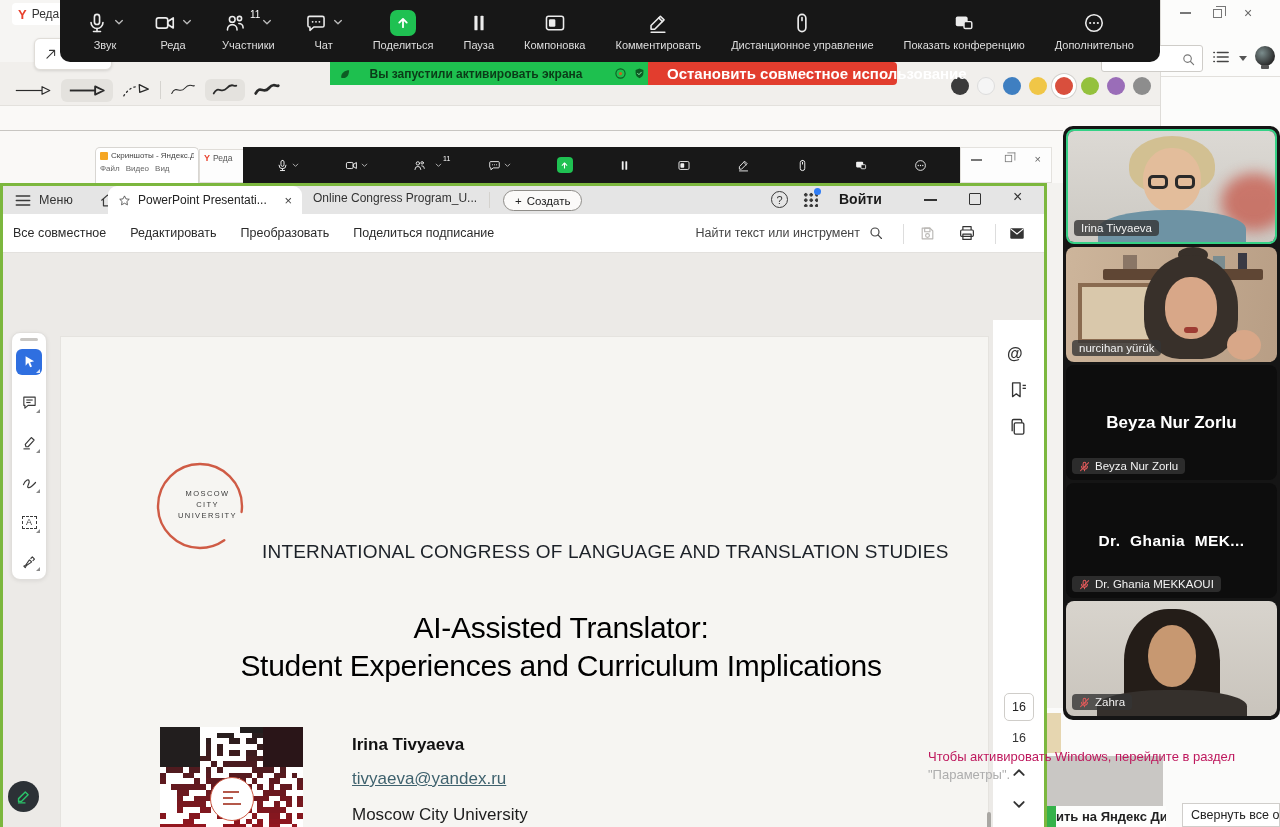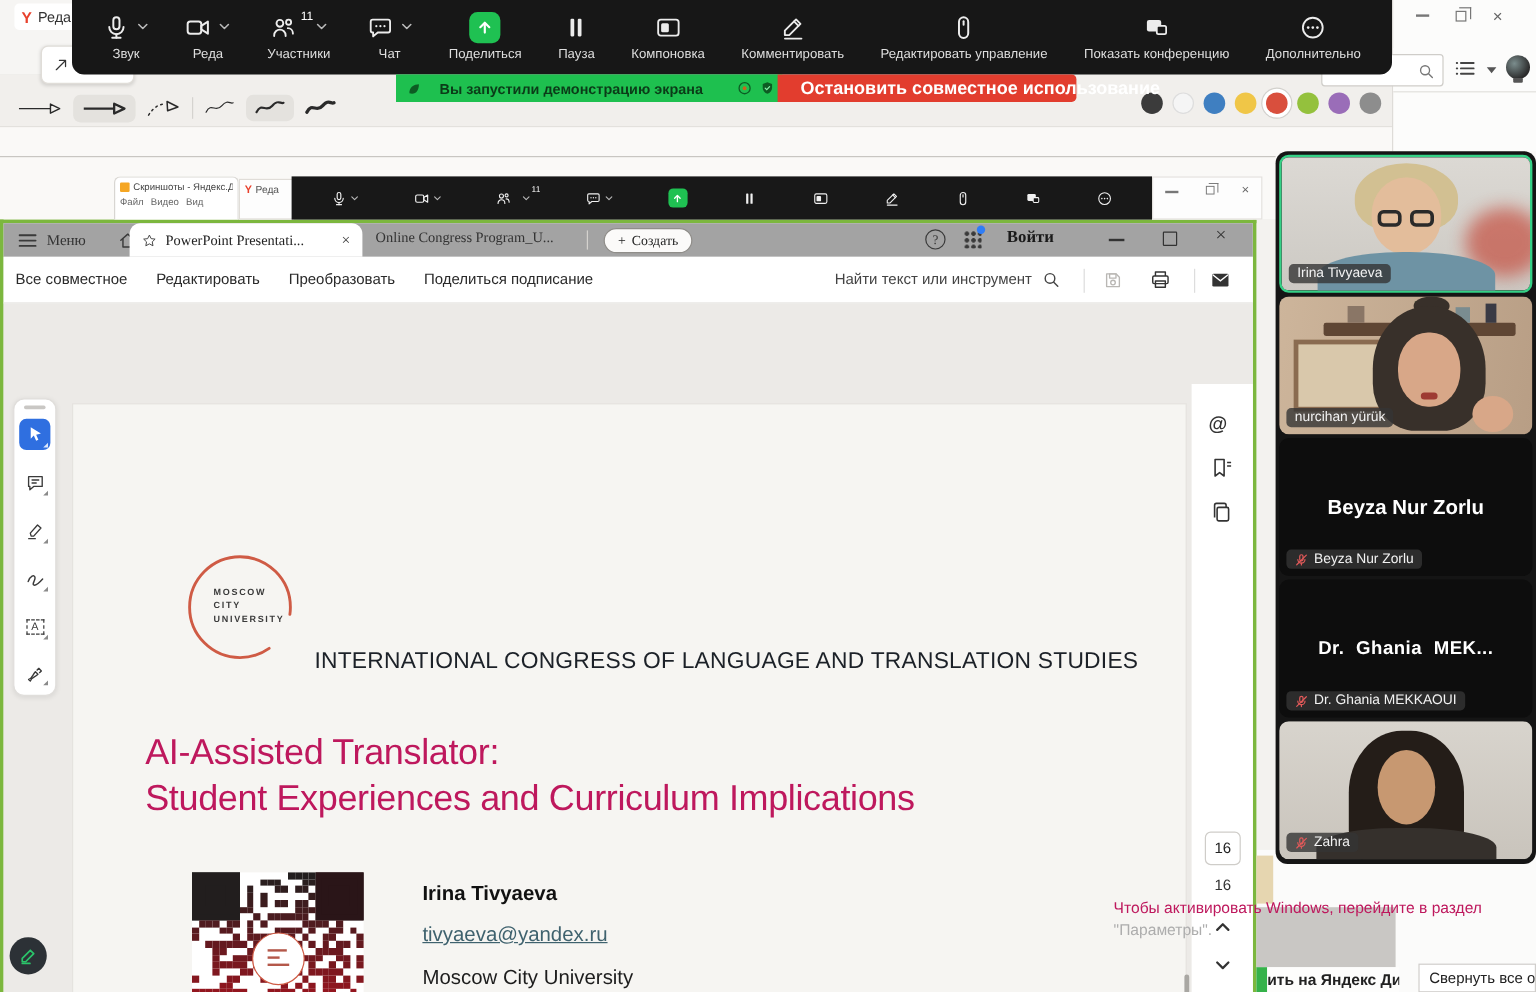--- a/index.html
+++ b/index.html
@@ -90,21 +90,21 @@
   .listico { position:absolute; left:52px; top:10px; width:16px; height:14px; color:#444; }
   .caret { position:absolute; left:78px; top:16px; width:0; height:0; border-left:4px solid transparent;
            border-right:4px solid transparent; border-top:5px solid #555; }
   .camico { position:absolute; left:94px; top:6px; width:20px; height:20px; border-radius:50%;
             background:radial-gradient(circle at 35% 35%, #7b8d8d, #2c2c2c 70%); }
   .camico:after { content:""; position:absolute; left:6px; bottom:-3px; width:8px; height:4px; background:#555; border-radius:1px; }
 
   
   .pdfwin { left:0; top:183px; width:1047px; height:644px; background:#fff;
             border:3px solid #7cb73e; border-bottom:none; z-index:3; }
-  .tabbar { position:absolute; left:0; top:0; right:0; height:28px; background:#a3a3a3; display:flex; align-items:center;font-family:Liberation Serif, serif; }
+  .tabbar { position:absolute; left:0; top:0; right:0; height:28px; background:#e5e5e5; display:flex; align-items:center; }
   .hamb { margin-left:12px; color:#3a3a3a; }
   .menulbl { font-size:12.5px; color:#333; margin-left:8px; }
   .homeic { margin-left:26px; color:#3a3a3a; }
   .tab1 { position:absolute; left:105px; top:0; width:194px; height:28px; background:#fff;
           border-radius:9px 9px 0 0; display:flex; align-items:center; gap:7px; padding:0 10px; }
   .tab1 .ttl { font-size:12px; color:#222; white-space:nowrap; overflow:hidden; flex:1; }
   .tabx { color:#444; font-size:13px; }
   .tab2 { position:absolute; left:310px; top:5px; font-size:12px; color:#333; white-space:nowrap; }
   .tabsep { position:absolute; left:486px; top:6px; width:1px; height:16px; background:#d4d2ce; }
   .createbtn { position:absolute; left:500px; top:4px; height:21px; border:1px solid #8f8d89; border-radius:11px;
@@ -151,25 +151,25 @@
   .atico { font-size:16px; font-weight:bold; color:#333; }
   .pagebox { position:absolute; left:11px; top:373px; width:30px; height:28px; background:#fff;
              border:1px solid #cfcdc9; border-radius:5px; font-size:12.5px; color:#222;
              display:flex; align-items:center; justify-content:center; }
   .pagetotal { position:absolute; left:11px; top:411px; width:30px; text-align:center; font-size:12.5px; color:#333; }
   .scrollthumb { position:absolute; right:53px; top:559px; width:4px; height:66px; background:#a9a7a3; border-radius:2px; z-index:6; }
 
   
   .mculogo { position:absolute; left:94px; top:124px; width:90px; height:90px; }
   .mculogo .txt { position:absolute; left:23px; top:27px; font-size:7.5px; letter-spacing:1.4px;
-                  line-height:11px; color:#3b3b3b; font-weight:bold; }
+                  line-height:11px; color:#3b3b3b; font-weight:normal;text-align:center; }
   .congress { position:absolute; left:201px; top:204px; font-size:19px; font-weight:500;
               letter-spacing:.2px; color:#1c2128; white-space:nowrap; }
-  .bigtitle { position:absolute; left:60px; top:272px; width:880px; text-align:left;
-              font-size:30px; line-height:38px; font-weight:500; letter-spacing:-.3px; color:#be185d; }
+  .bigtitle { position:absolute; left:60px; top:272px; width:880px; text-align:center;
+              font-size:30px; line-height:38px; font-weight:500; letter-spacing:-.3px; color:#000000; }
   .qr { position:absolute; left:99px; top:390px; width:143px; height:143px; background:#fff; }
   .qr .cell { position:absolute; }
   .finder { position:absolute; width:40px; height:40px; border:5.5px solid #221e1e; }
   .finder:after { content:""; position:absolute; left:6px; top:6px; width:17px; height:17px; background:inherit; }
   .qrlogo { position:absolute; left:50px; top:50px; width:44px; height:44px; border-radius:50%; background:#fff;
             border:1.5px solid #cf5b45; z-index:2; }
   .qrlogo i { position:absolute; left:12px; display:block; height:2px; background:#b4584a; }
   .author { position:absolute; left:291px; top:398px; font-size:17px; font-weight:bold; color:#111; }
   .email { position:absolute; left:291px; top:432px; font-size:17px; color:#3f626e; text-decoration:underline; }
   .affil { position:absolute; left:291px; top:468px; font-size:17px; color:#1d1d1d; }
@@ -569,21 +569,21 @@
         </svg>
       </span>
     <span class="lbl">Комментировать</span>
   </div>
   <div class="citem">
     <span class="ico">
         <svg width="22" height="22">
           <use href="#i-mouse"></use>
         </svg>
       </span>
-    <span class="lbl">Редактировать управление</span>
+    <span class="lbl">Дистанционное управление</span>
   </div>
   <div class="citem">
     <span class="ico">
         <svg width="24" height="22">
           <use href="#i-winshow"></use>
         </svg>
       </span>
     <span class="lbl">Показать конференцию</span>
   </div>
   <div class="citem">
@@ -593,21 +593,21 @@
         </svg>
       </span>
     <span class="lbl">Дополнительно</span>
   </div>
 </div>
 
 <div class="abs gbanner">
   <svg width="14" height="14">
       <use href="#i-leaf"></use>
     </svg>
-  <span class="txt">Вы запустили демонстрацию экрана</span>
+  <span class="txt">Вы запустили активировать экрана</span>
   <span class="gicons">
     <svg width="13" height="13">
         <use href="#i-recdot"></use>
       </svg>
     <svg width="13" height="13">
         <use href="#i-shield"></use>
       </svg>
   </span>
 </div>
 <div class="abs rbanner">

